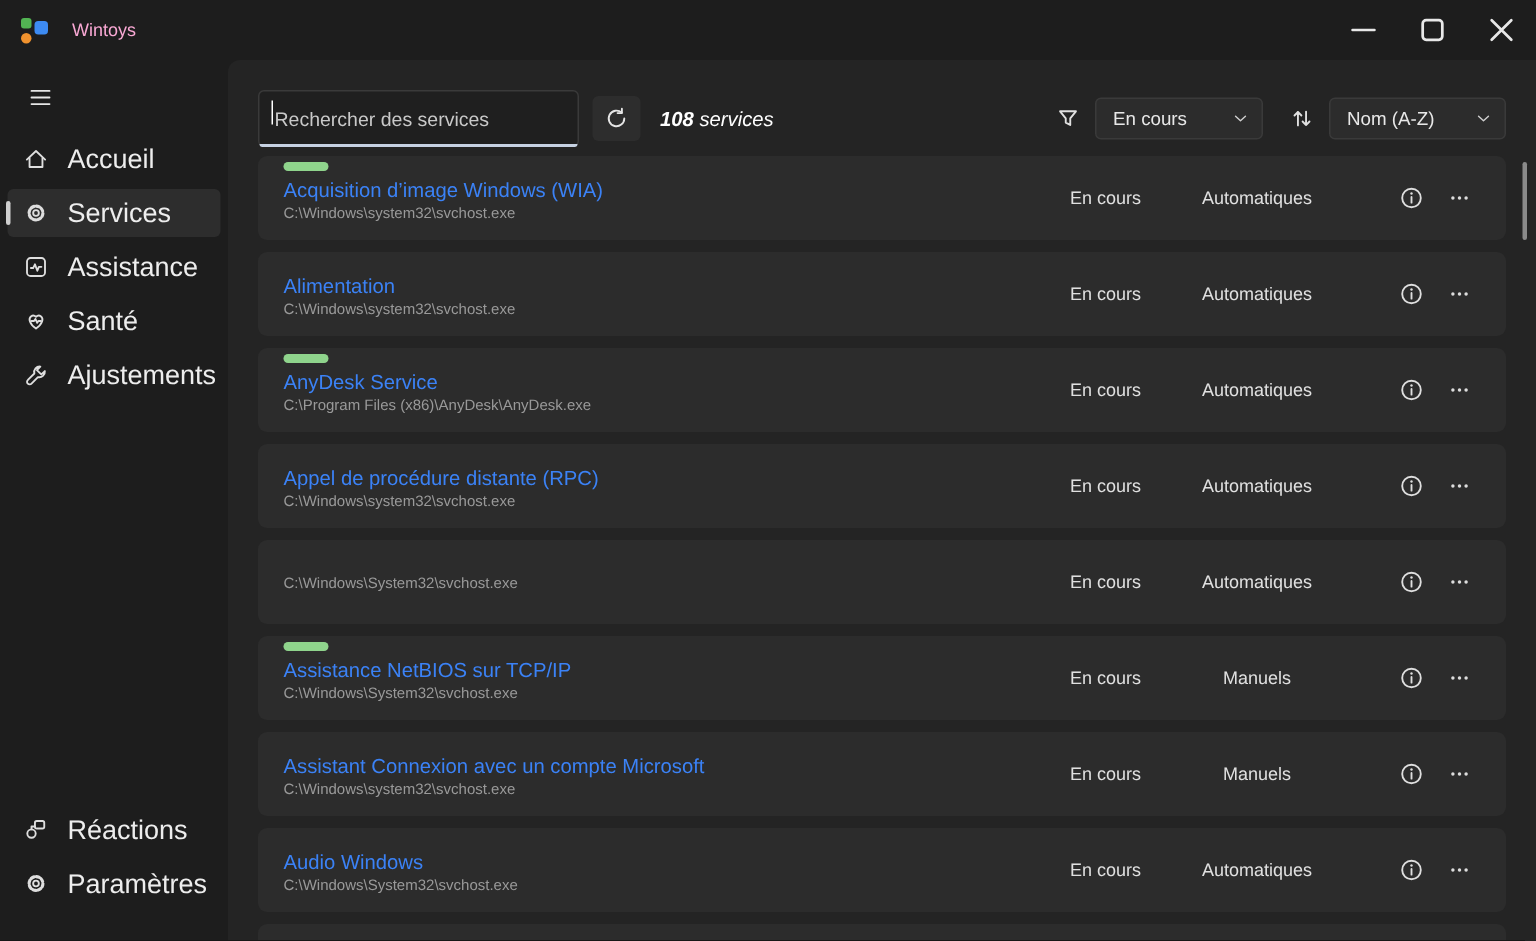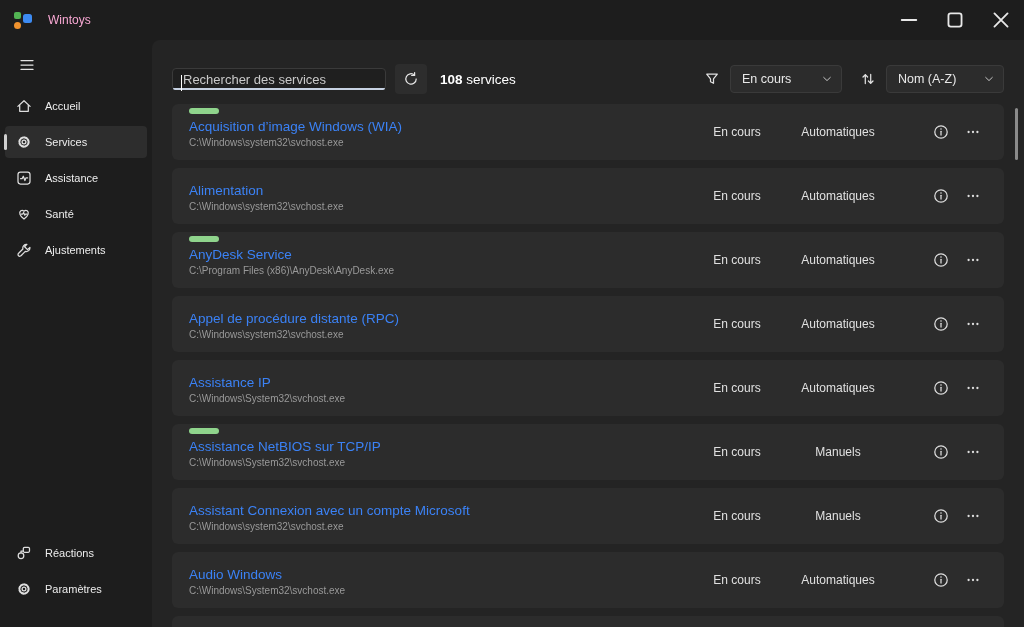--- a/index.html
+++ b/index.html
@@ -26,31 +26,31 @@
   .hamburger{margin:10px 0 0 8px;width:38px;height:30px;border:0;background:transparent;border-radius:4px;display:flex;align-items:center;justify-content:center;color:#e6e6e6;padding:0;}
   .icon16{width:16px;height:16px;display:inline-flex;}
   .icon16 svg{width:16px;height:16px;}
   .icon16 svg *{stroke:currentColor;stroke-width:1.25;fill:none;stroke-linecap:round;stroke-linejoin:round;}
   .nav{margin-top:10px;display:flex;flex-direction:column;gap:4px;padding:0 5px;}
   .nav.footer{margin-top:auto;padding-bottom:22px;}
   .nav-item{position:relative;height:32px;border-radius:4px;display:flex;align-items:center;gap:13px;padding-left:11px;color:#dedede;cursor:default;}
   .nav-item.active{background:#2d2d2d;}
   .nav-item .accent{display:none;}
   .nav-item.active .accent{display:block;position:absolute;left:-1px;top:8px;width:3px;height:16px;border-radius:2px;background:var(--accent-bar,#cfcfcf);}
-  .nlabel{font-size:11px;color:#ededed;}
+  .nlabel{font-size:18px;color:#ededed;}
   
   .content{position:relative;flex:1;background:#242424;border-top-left-radius:8px;padding:0 20px;overflow:hidden;}
   .toolbar{margin-top:24px;height:30px;display:flex;align-items:center;}
-  .search{position:relative;width:214px;height:22px;background:#1f1f1f;border:1px solid #3a3a3a;border-radius:4px;box-sizing:border-box;}
+  .search{position:relative;width:214px;height:38px;background:#1f1f1f;border:1px solid #3a3a3a;border-radius:4px;box-sizing:border-box;}
   .search::after{content:"";position:absolute;left:0;right:0;bottom:-1px;height:2px;border-radius:0 0 4px 4px;background:var(--search-underline,#c6d1e2);}
   .search input{position:absolute;inset:0;background:transparent;border:0;outline:0;color:#e6e6e6;font-size:13px;padding:0 8px 0 10px;font-family:inherit;}
   .search input::placeholder{color:#c9c9c9;opacity:1;}
   .caret{position:absolute;left:8px;top:6px;width:1px;height:16px;background:#fff;z-index:2;}
   .refresh{margin-left:9px;width:32px;height:30px;background:#2d2d2d;border:0;border-radius:4px;color:#e6e6e6;display:flex;align-items:center;justify-content:center;padding:0;}
-  .count{margin-left:13px;font-size:13.5px;color:#fff;white-space:nowrap;}
+  .count{margin-left:13px;font-size:13.5px;color:#fff;white-space:nowrap;font-style:italic;}
   .count b{font-weight:700;}
   .spacer{flex:1;}
   .tico{color:#e0e0e0;margin-right:10px;display:inline-flex;}
   .tico.sort{margin:0 10px 0 18px;}
   .dd{height:28px;background:#2c2c2c;border:1px solid #3a3a3a;border-radius:4px;display:flex;align-items:center;padding:0 8px 0 11px;color:#e8e8e8;gap:6px;box-sizing:border-box;}
   .dd .ddlabel{flex:1;text-align:left;font-size:12.5px;white-space:nowrap;}
   .dd.status{width:112px;}
   .dd.sortdd{width:118px;}
   .dd .icon16 svg *{stroke:#cfcfcf;}
   .dd .icon16{width:12px;height:12px;}
@@ -357,21 +357,20 @@
                   <circle cx="8" cy="8" r="1.15" style="fill:currentColor;stroke:none"></circle>
                   <circle cx="12.4" cy="8" r="1.15" style="fill:currentColor;stroke:none"></circle>
                 </svg>
               </span>
             </button>
           </div>
 
           <div class="row">
 
             <div class="rmain">
-              <div class="rtitle">Assistance IP</div>
               <div class="rpath">C:\Windows\System32\svchost.exe</div>
             </div>
             <div class="rstatus">En cours</div>
             <div class="rstartup">Automatiques</div>
             <button class="ibtn info">
               <span class="icon16">
                 <svg viewBox="0 0 16 16">
                   <circle cx="8" cy="8" r="6.2"></circle>
                   <path d="M8 7.3v3.8"></path>
                   <circle cx="8" cy="5" r="0.8" style="fill:currentColor;stroke:none"></circle>

